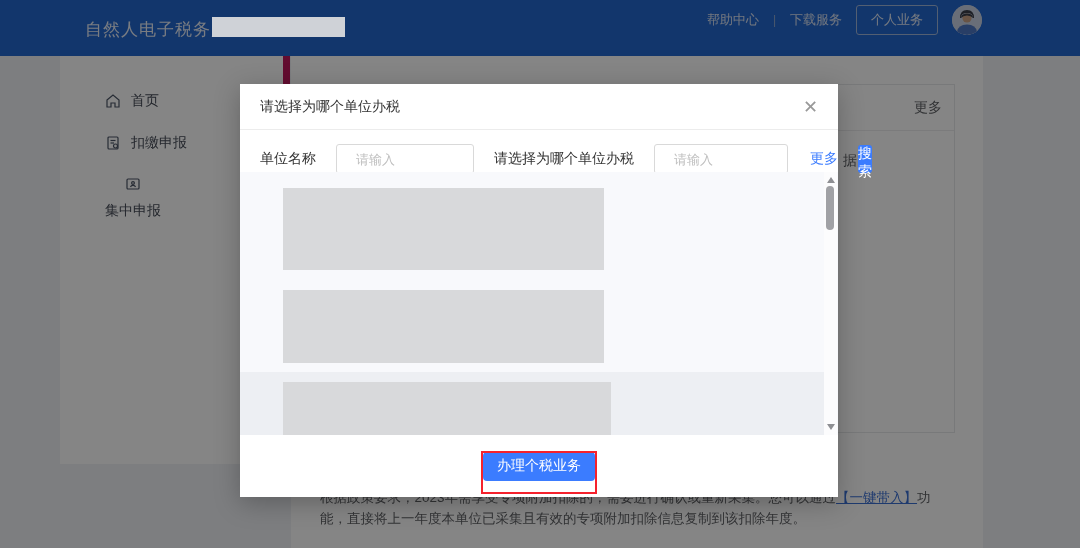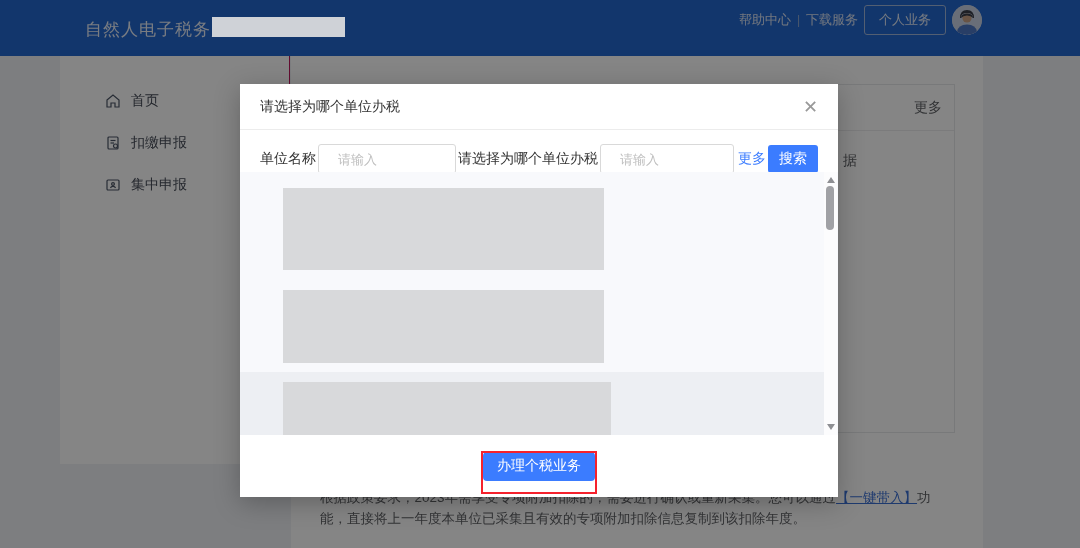--- a/index.html
+++ b/index.html
@@ -2,48 +2,48 @@
 <html><head>
 <meta charset="utf-8">
 <style>
   * { margin:0; padding:0; box-sizing:border-box; }
   html,body { width:1080px; height:548px; overflow:hidden; }
   body { font-family:"Liberation Sans","DejaVu Sans",sans-serif; background:#F0F2F5; position:relative; }
 
   
   .topbar { position:absolute; left:0; top:0; width:1080px; height:56px; background:#2468D0; display:flex; align-items:center; z-index:1; }
   .topbar-title { position:absolute; left:85px; top:18px; font-size:17px; color:#E8EEF8; letter-spacing:1px; }
-  .topbar-right { position:absolute; right:98px; top:0; height:40px; display:flex; align-items:center; gap:6px; }
+  .topbar-right { position:absolute; right:98px; top:0; height:40px; display:flex; align-items:center; gap:14px; }
   .topbar-link { font-size:13px; color:#D9E2F2; cursor:pointer; }
   .topbar-sep { color:#8FA8CF; font-size:12px; }
   .personal-btn { border:1px solid #9FB6DB; border-radius:3px; color:#E3EAF6; font-size:13px; padding:5px 14px; cursor:pointer; background:transparent; }
   .avatar { width:30px; height:30px; border-radius:50%; overflow:hidden; background:#C9D4E6; position:relative; }
 
-  .sidebar { position:absolute; left:60px; top:56px; width:230px; height:408px; background:#FFFFFF; border-right:1px solid #be185d; z-index:1; }
+  .sidebar { position:absolute; left:60px; top:56px; width:230px; height:408px; background:#FFFFFF; border-right:7px solid #be185d; z-index:1; }
   .side-item { position:absolute; left:45px; display:flex; align-items:center; gap:10px; font-size:14px; color:#454B57; cursor:pointer; }
   .side-item svg { display:block; }
 
   .content-bg { position:absolute; left:291px; top:56px; width:692px; height:492px; background:#FFFFFF; z-index:1; }
   .bg-card { position:absolute; left:300px; top:84px; width:655px; height:349px; background:#FFFFFF; border:1px solid #E7E8EA; z-index:1; }
   .bg-card-header { height:46px; border-bottom:1px solid #EBECEE; position:relative; }
   .bg-card-more { position:absolute; right:12px; top:14px; font-size:14px; color:#606266; cursor:pointer; }
   .bg-card-fragment { position:absolute; left:542px; top:67px; font-size:14px; color:#606266; }
 
   .notice { position:absolute; left:320px; top:487px; width:636px; font-size:13.5px; line-height:21px; color:#606266; z-index:1; }
   .notice a { color:#3B6FD4; text-decoration:underline; cursor:pointer;margin-top:36px; }
 
   
   .overlay { position:absolute; inset:0; background:rgba(0,0,0,0.48); z-index:10; }
 
   
   .modal { position:absolute; left:240px; top:84px; width:598px; height:413px; background:#FFFFFF; border-radius:0; box-shadow:0 6px 24px rgba(0,0,0,.25); z-index:20; }
   .modal-header { height:46px; display:flex; align-items:center; justify-content:space-between; padding:0 20px; border-bottom:1px solid #ECECEC; }
   .modal-title { font-size:14px; color:#333333; }
   .modal-close { font-size:18px; color:#999999; cursor:pointer; line-height:1; }
-  .modal-form { height:58px; display:flex; align-items:center; padding:0 20px; gap:2px; }
+  .modal-form { height:58px; display:flex; align-items:center; padding:0 20px; gap:20px; }
   .form-label { font-size:14px; color:#333333; white-space:nowrap; }
   .form-input { height:30px; border:1px solid #D9D9D9; border-radius:3px; padding:0 19px; font-size:13px; color:#333; outline:none; background:#fff; }
   .form-input::placeholder { color:#BFBFBF; }
   .input-company { width:138px; }
   .input-office { width:134px; }
   .more-link { font-size:14px; color:#3B7CFF; cursor:pointer; white-space:nowrap; margin-left:2px; }
   .search-btn { width:50px; height:28px; background:#3B7CFF; border:none; border-radius:3px; color:#FFFFFF; font-size:14px; cursor:pointer; }
 
   .modal-list { position:absolute; left:0; top:88px; width:598px; height:263px; background:#F8F9FC; overflow:hidden; }
   .list-band { position:absolute; left:0; top:200px; width:586px; height:63px; background:#EDEFF3; }
@@ -95,21 +95,21 @@
   </div>
   <div class="side-item" style="top:78px;">
     <svg width="16" height="16" viewBox="0 0 16 16" fill="none" stroke="#4C5566" stroke-width="1.2">
       <rect x="3" y="2" width="10" height="12" rx="1"></rect>
       <line x1="5.5" y1="5.5" x2="10.5" y2="5.5"></line>
       <line x1="5.5" y1="8" x2="9" y2="8"></line>
       <circle cx="10.5" cy="11" r="2"></circle>
     </svg>
     <span>扣缴申报</span>
   </div>
-  <div class="side-item" style="top:120px;">
+  <div class="side-item" style="top:120px;flex-direction:column;">
     <svg width="16" height="16" viewBox="0 0 16 16" fill="none" stroke="#4C5566" stroke-width="1.2">
       <rect x="2" y="3" width="12" height="10" rx="1"></rect>
       <circle cx="8" cy="7" r="1.4"></circle>
       <path d="M5.5 11 Q6 9.3 8 9.3 Q10 9.3 10.5 11"></path>
     </svg>
     <span>集中申报</span>
   </div>
 </div>
 
 <div class="content-bg"></div>

